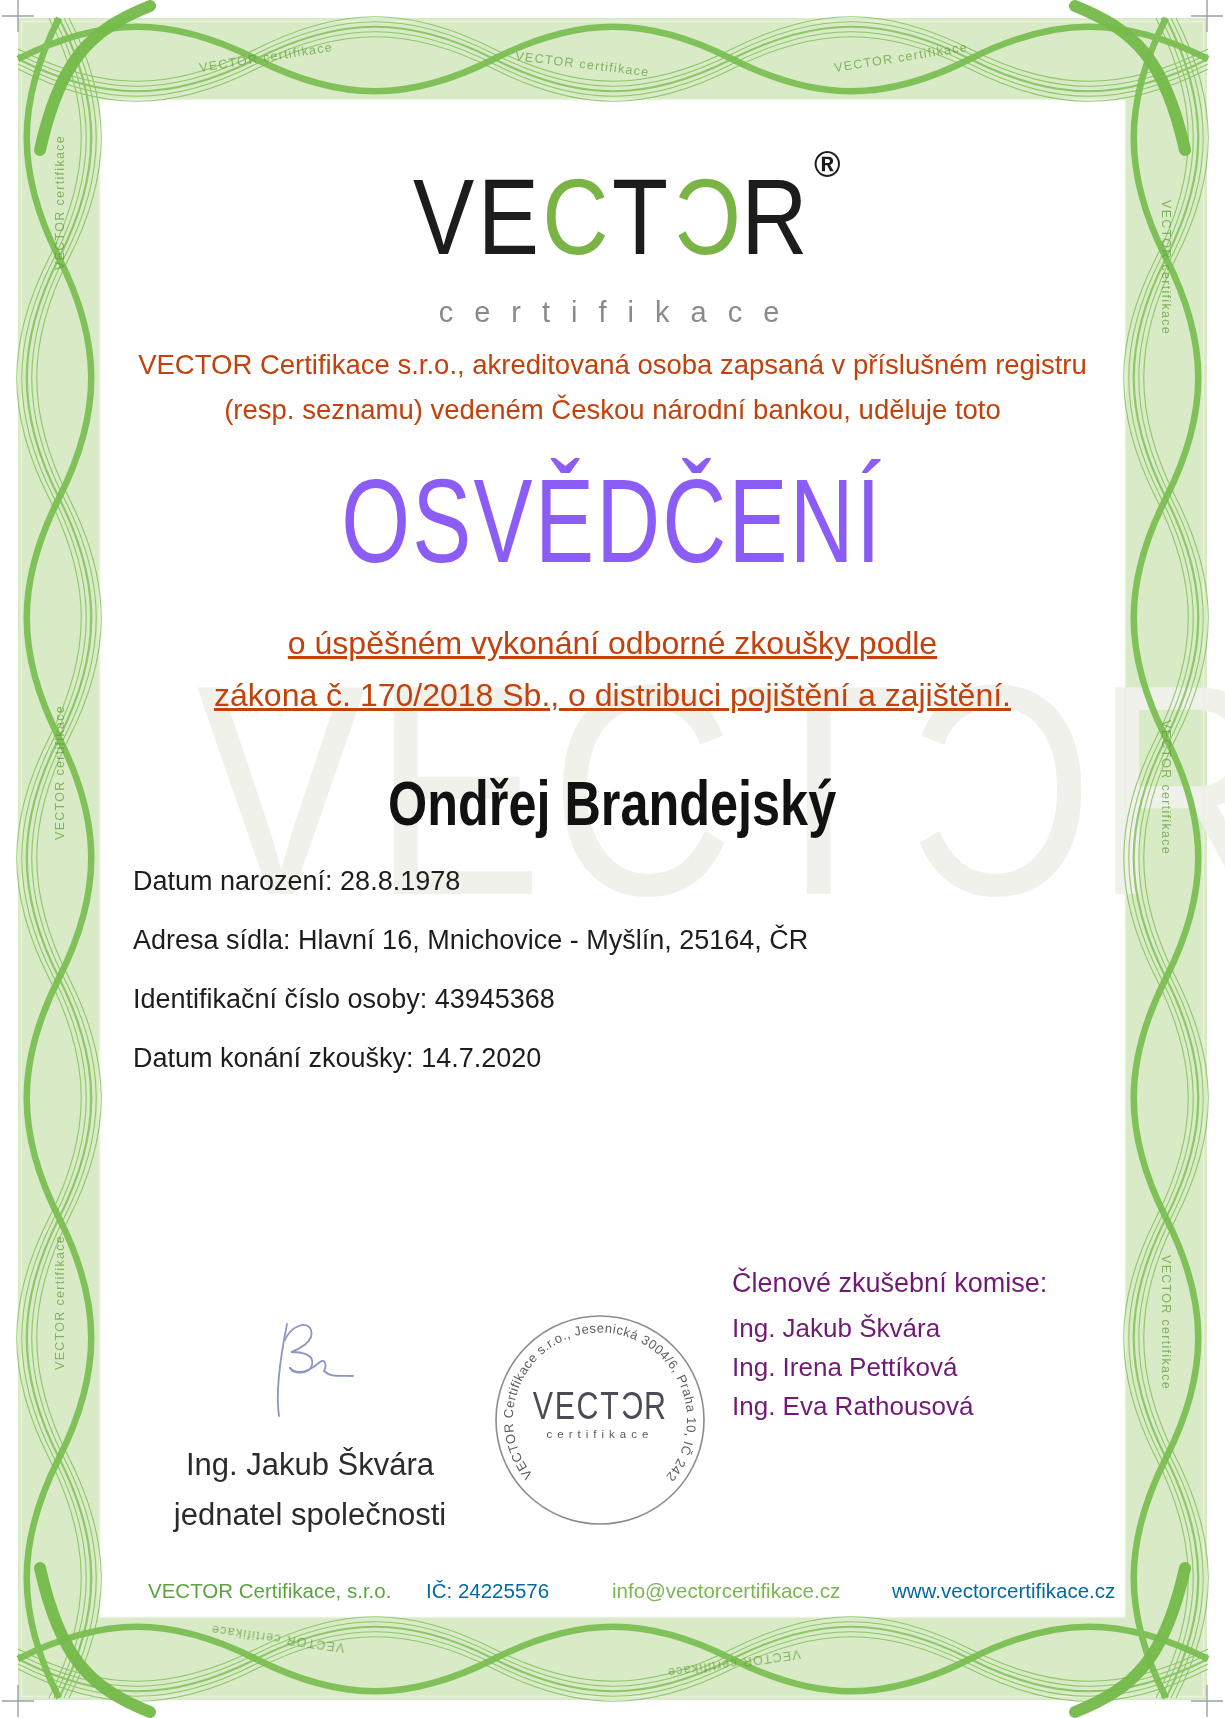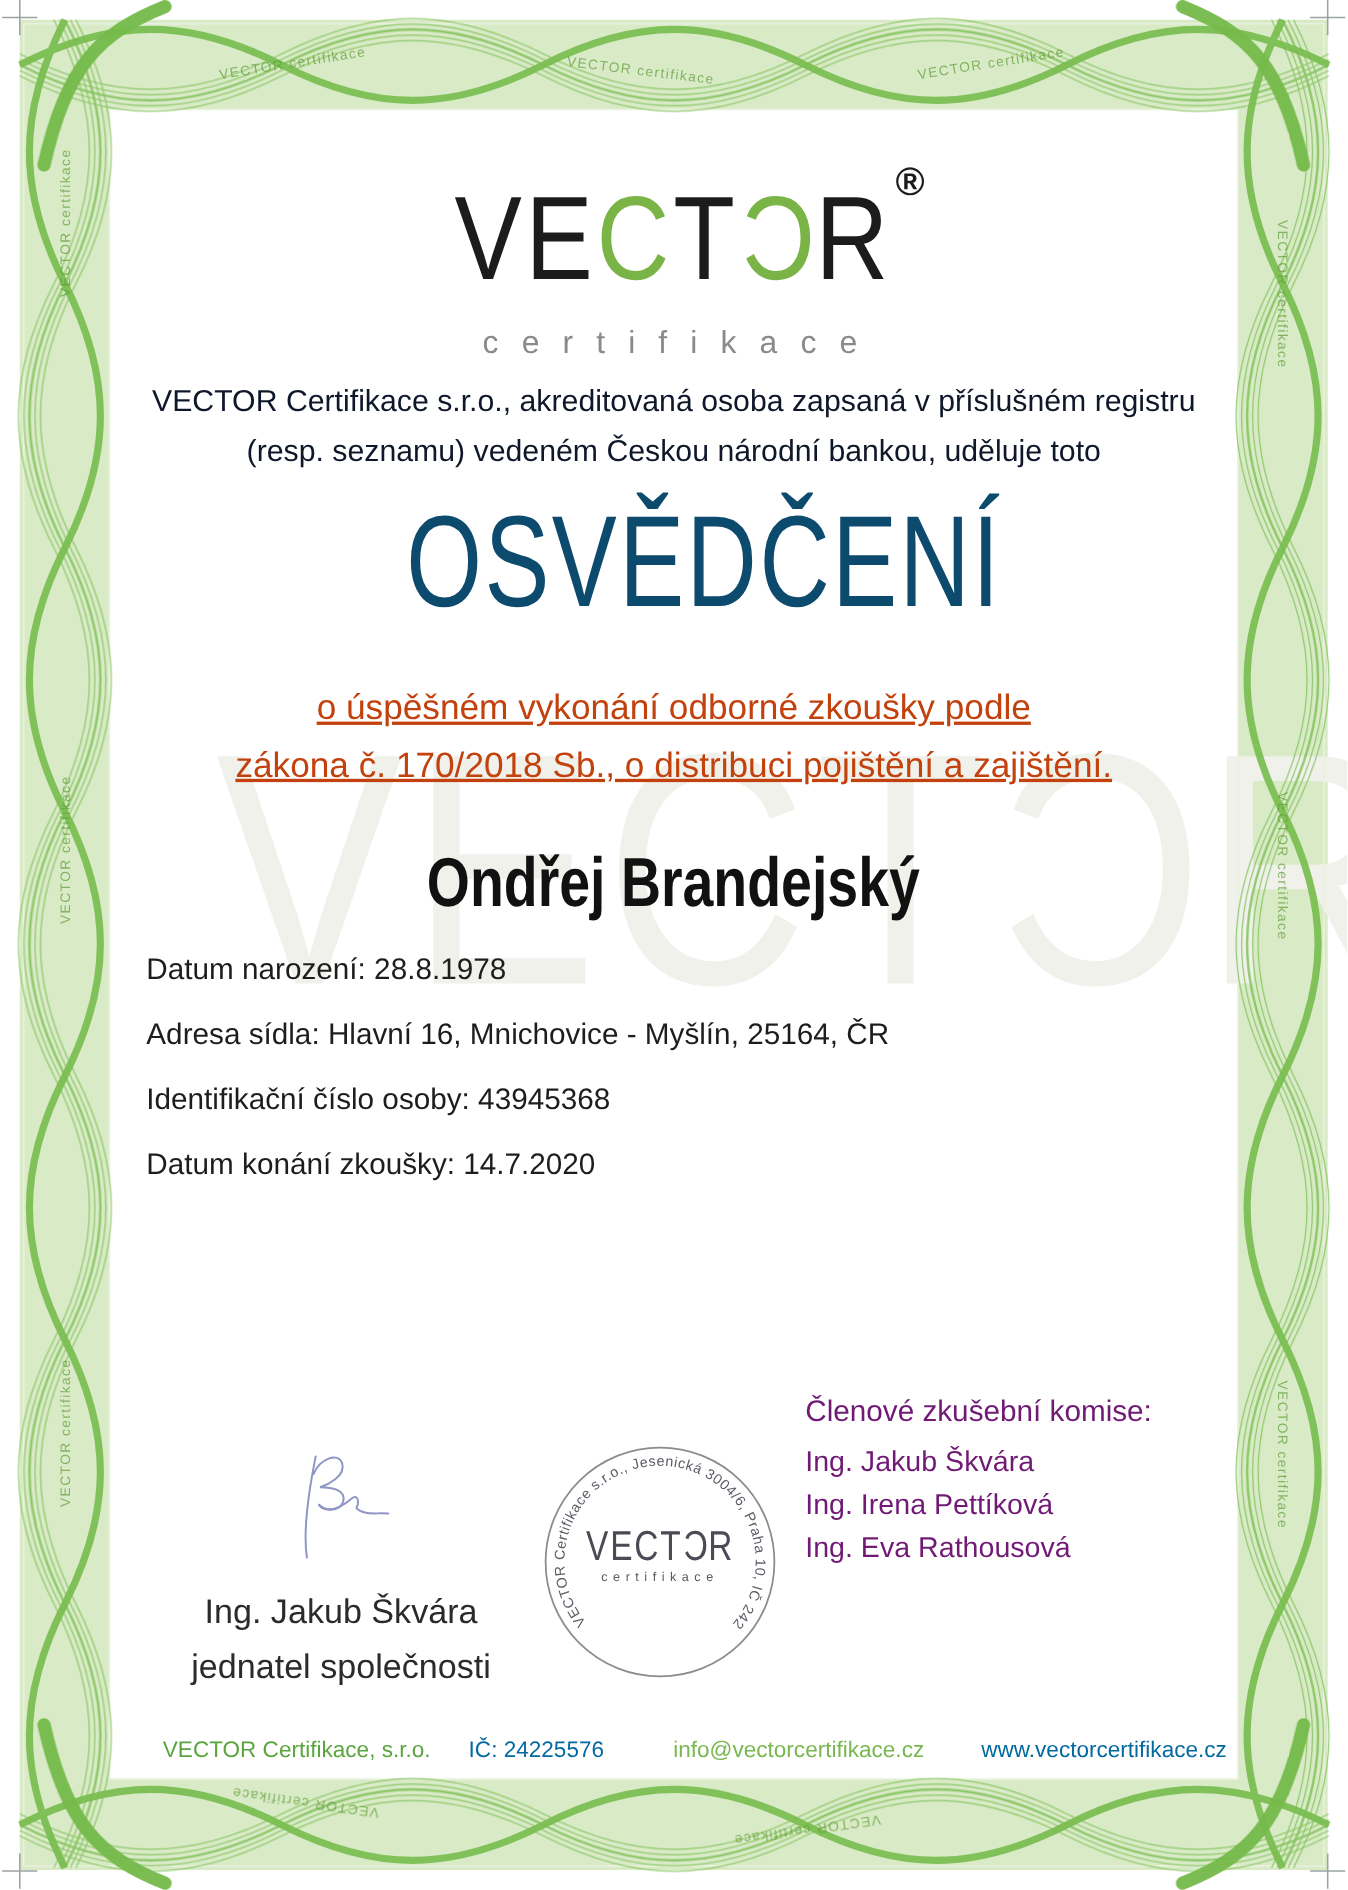--- a/index.html
+++ b/index.html
@@ -14,22 +14,22 @@
   .centered{left:100px;width:1025px;text-align:center;}
   .sq{display:inline-block;white-space:nowrap;}
   .mirror{display:inline-block;transform:scaleX(-1);}
   .green{color:#7ab447;}
   
   .logo{top:163px;line-height:1;}
   .logo-text{font-size:108px;letter-spacing:4px;color:#1c1c1c;transform:scaleX(0.85);}
   .logo-reg{position:absolute;left:714px;top:-16px;font-size:36px;color:#1c1c1c;font-weight:bold;}
   .tagline{top:296px;font-size:29px;letter-spacing:21px;text-indent:14px;color:#8a8a8a;}
   
-  .intro{top:342px;font-size:27.5px;line-height:45px;color:#0f172a;}
-  .title{top:452px;font-size:118px;line-height:1;color:#0c4a6e;padding-left:28px;}
+  .intro{top:342px;font-size:27.5px;line-height:45px;color:#c2410c;}
+  .title{top:462px;font-size:118px;line-height:1;color:#8b5cf6;}
   .title .sq{transform:scaleX(0.75);letter-spacing:3px;}
   .subtitle{top:617px;font-size:32px;line-height:52px;color:#c2410c;text-decoration:underline;}
   
   .watermark{top:640px;font-size:300px;line-height:1;color:#eff1ea;}
   .watermark .sq{transform:scaleX(0.85);letter-spacing:8px;}
   
   .name{top:772px;font-size:63px;font-weight:bold;line-height:1;color:#111111;}
   .name .sq{transform:scaleX(0.8);}
   
   .fields{left:133px;top:868px;font-size:27px;line-height:27px;color:#1d1d1d;}

